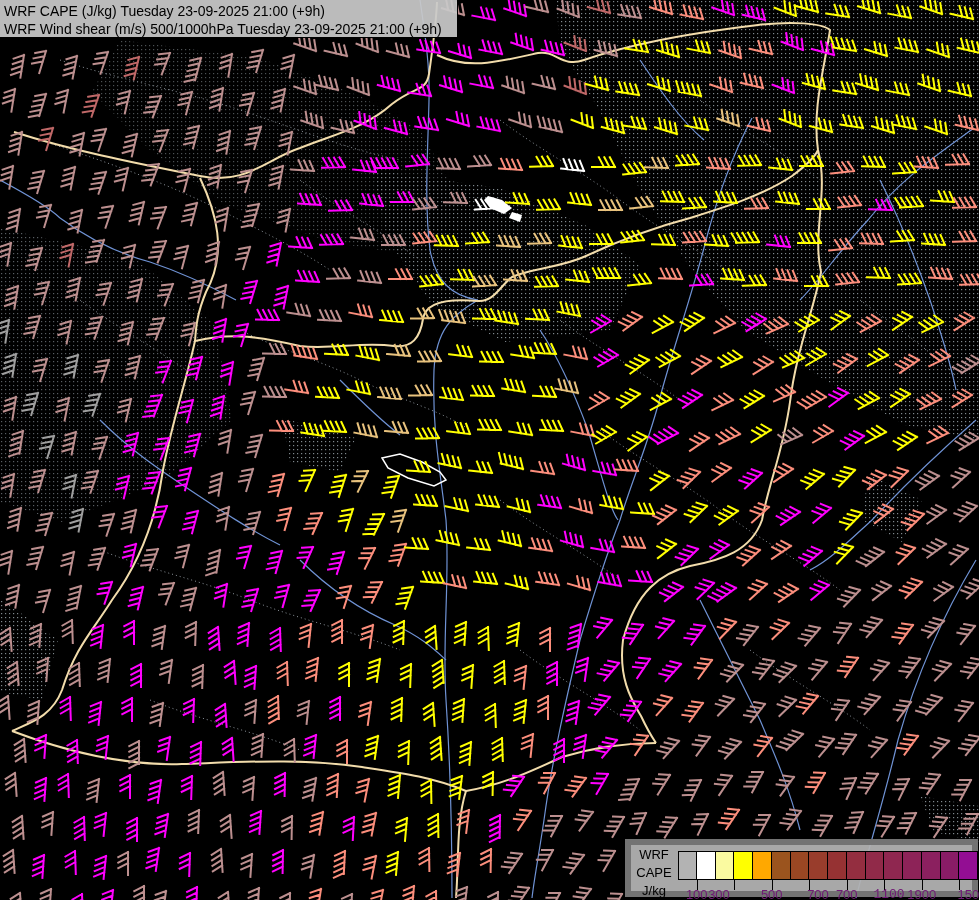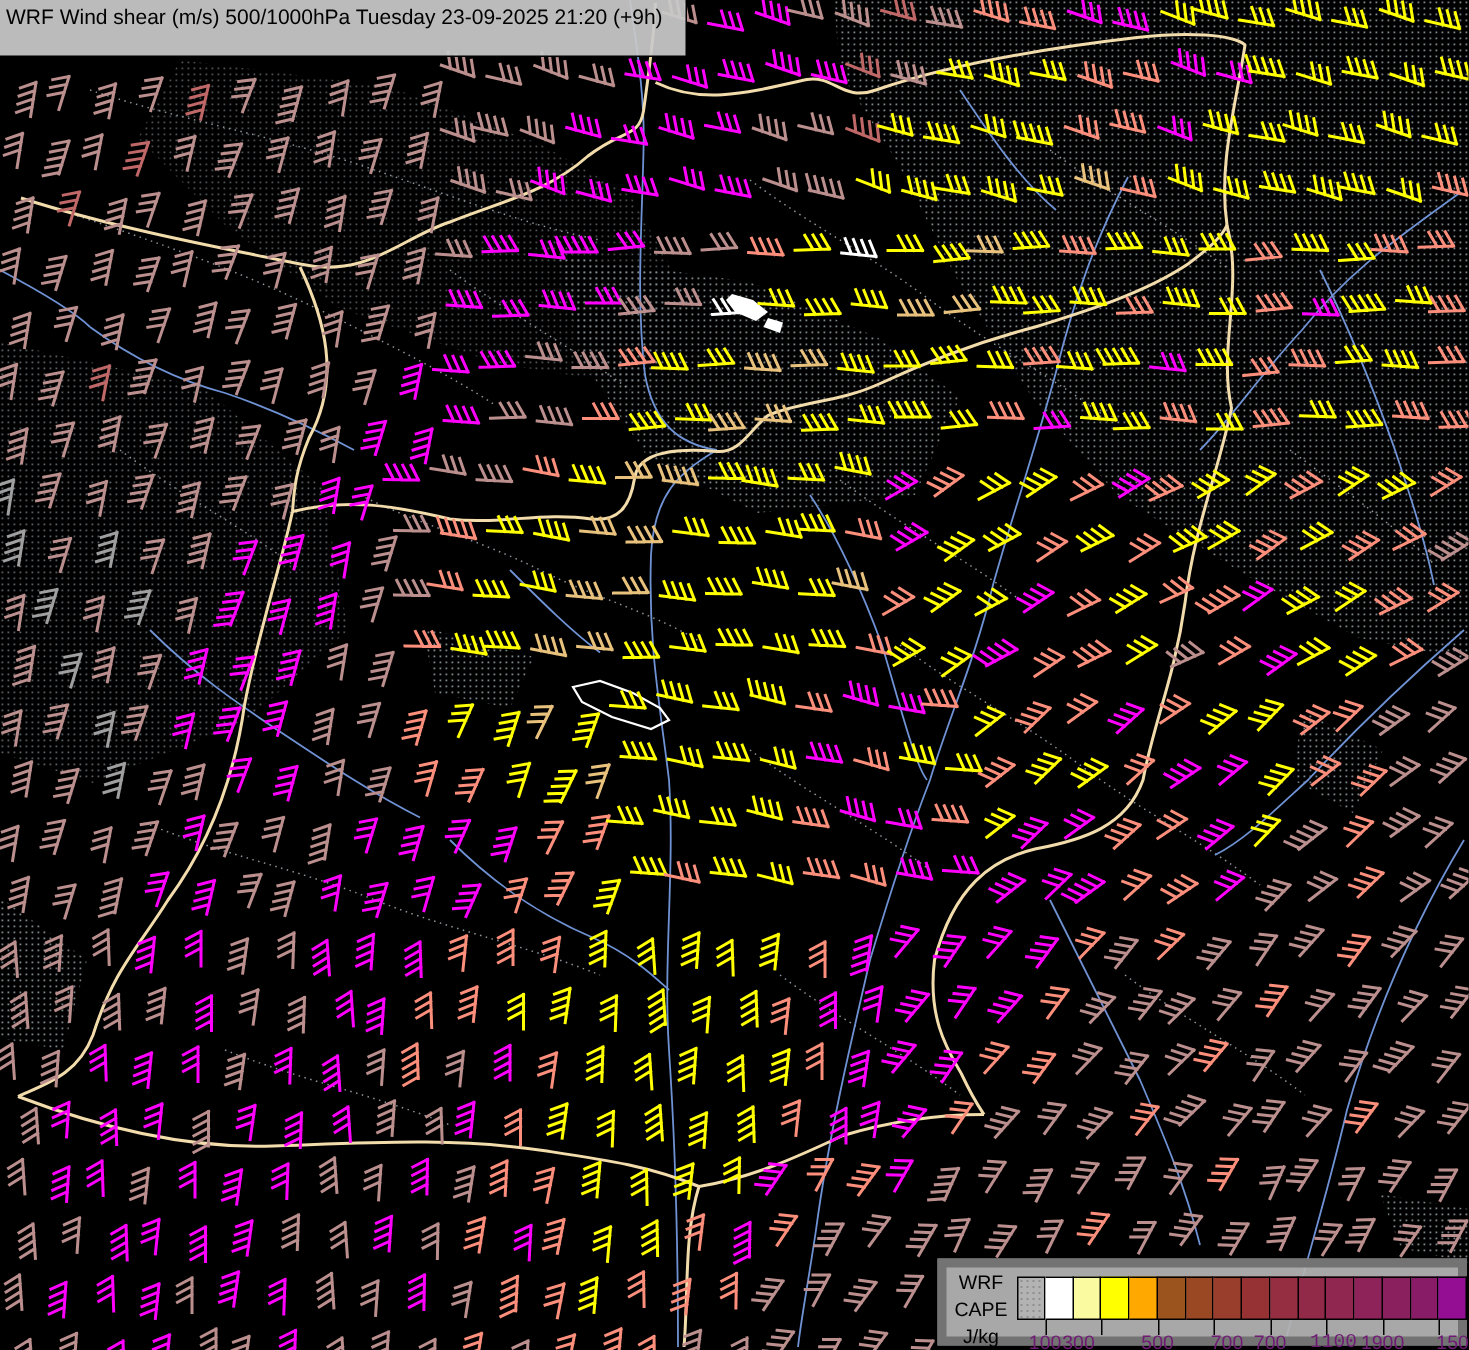--- a/index.html
+++ b/index.html
@@ -854,21 +854,22 @@
         <path d="M467,887 L464.1970051016816,909.8285614877504 M467,887 L456.7306153085308,890.9420474449983 M466.3297186112717,892.4590038340273 L456.0603339198025,896.4010512790255 M465.6594372225434,897.9180076680545 L455.39005253107416,901.8600551130528" stroke="#bc8f8f"></path>
         <path d="M498,892 L497.5985946519425,914.996496988597 M498,892 L488.198928233928,896.993895497135 M497.90401176459494,897.4991623233601 L488.1029399985229,902.4930578204951 M497.8080235291899,902.9983246467203 L488.00695176311785,907.9922201438553 M497.7120352937848,908.4974869700804 L487.9109635277128,913.4913824672154" stroke="#bc8f8f"></path>
         <path d="M529,888 L516.1385632201728,907.0678641687659 M529,888 L518.060259150949,886.8501869040558 M525.9244390309109,892.5597066490527 L514.9846981818599,891.4098935531085 M522.8488780618218,897.1194132981054 L511.90913721277076,895.9696002021612 M519.7733170927327,901.6791199471581 L508.83357624368165,900.529306851214" stroke="#bc8f8f"></path>
         <path d="M560,893 L549.2021540559246,913.3077946357553 M560,893 L549,893 M557.4179064046776,897.8562117607241 L546.4179064046776,897.8562117607241 M554.8358128093552,902.7124235214482 L543.8358128093552,902.7124235214482 M552.2537192140328,907.5686352821723 L541.2537192140328,907.5686352821723" stroke="#bc8f8f"></path>
         <path d="M591,889 L577.4809391972731,907.6073908706238 M591,889 L580.1070512438428,887.4690958894392 M587.7671811123914,893.4495934690622 L576.8742323562342,891.9186893585014 M584.5343622247829,897.8991869381244 L573.6414134686256,896.3682828275637" stroke="#bc8f8f"></path>
         <path d="M622,894 L610.5,913.9185842870421 M622,894 L611.0067009027899,893.6161055362725 M619.25,898.7631397208144 L608.2567009027899,898.3792452570868 M616.5,903.5262794416288 L605.5067009027899,903.1423849779013 M613.75,908.2894191624432 L602.7567009027899,907.9055246987157" stroke="#bc8f8f"></path>
       </g>
   </svg>
 
   <div id="titlebox">
-    <div>WRF Wind shear (m/s) 500/1000hPa Tuesday 23-09-2025 21:20 (+9h)</div>
+    <div>WRF CAPE (J/kg) Tuesday 23-09-2025 21:00 (+9h)</div>
+    <div>WRF Wind shear (m/s) 500/1000hPa Tuesday 23-09-2025 21:00 (+9h)</div>
   </div>
 
   <div id="legendbox">
     <div id="legendtitle">
       <div>WRF</div>
       <div>CAPE</div>
       <div>J/kg</div>
     </div>
     <div id="legendbar">
         <div class="lcell stipcell"></div>

